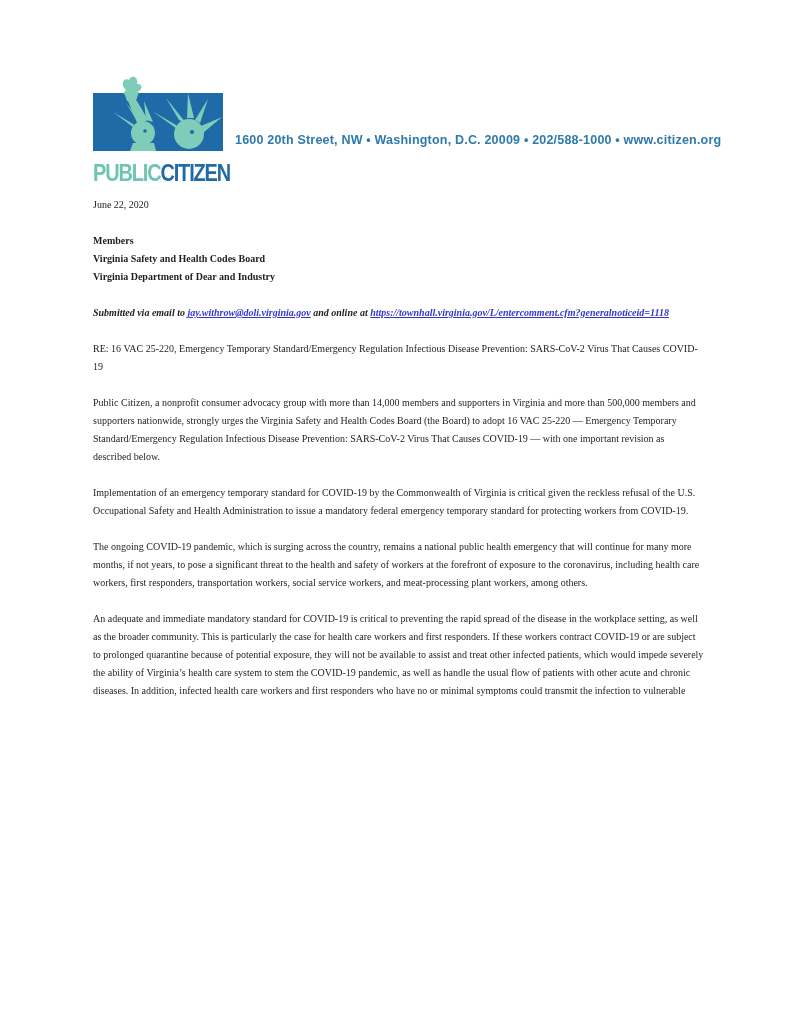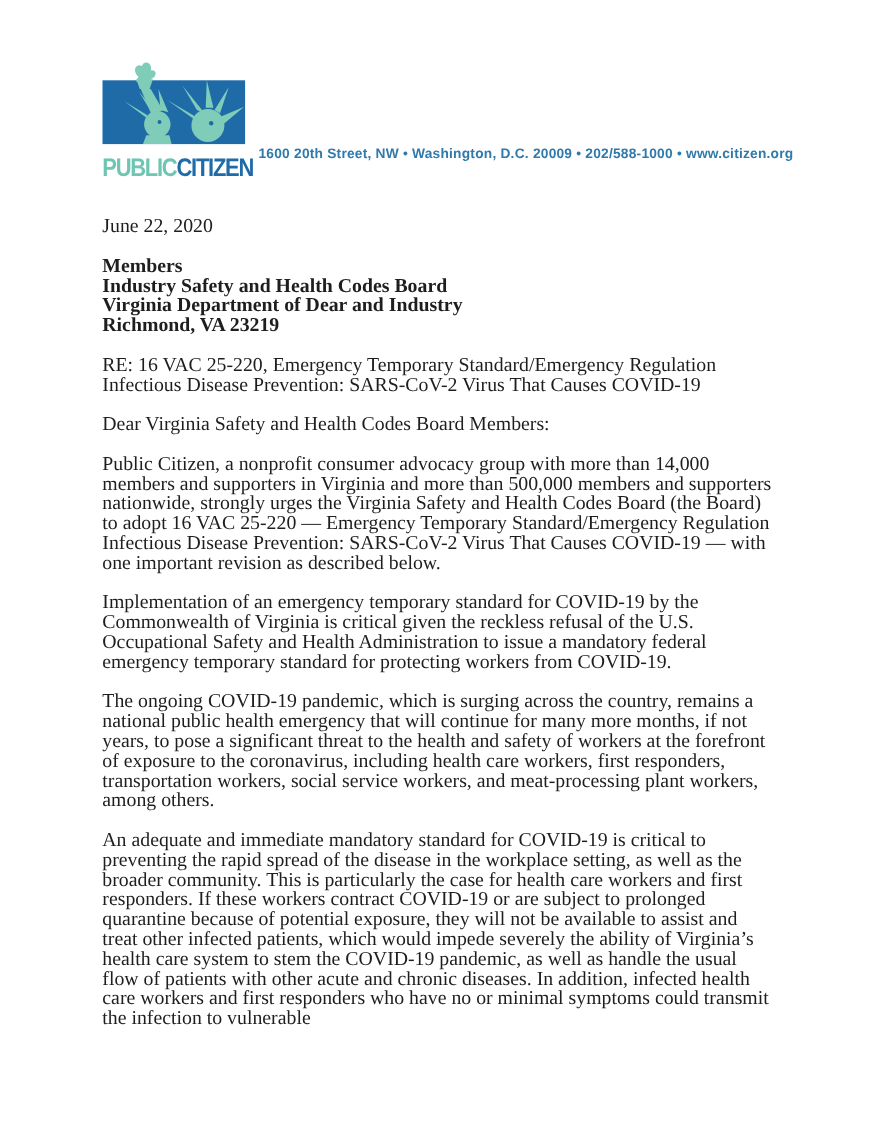--- a/index.html
+++ b/index.html
@@ -6,21 +6,21 @@
   .page {
     position: relative;
     width: 791px;
     height: 1024px;
     background: #ffffff;
     overflow: hidden;
     font-family: "Liberation Serif", serif;
   }
 
   
-  .logo { position: absolute; left: 93px; top: 56px; width: 140px; }
+  .logo { position: absolute; left: 93px; top: 76px; width: 140px; }
   .logo svg { display: block; }
   .logo-words {
     margin-top: 4px;
     font-family: "Liberation Sans", sans-serif;
     font-weight: 700;
     font-size: 21px;
     letter-spacing: -1.2px;
     white-space: nowrap;
     transform: scale(0.95, 1.1);
     transform-origin: left top;
@@ -39,21 +39,21 @@
     color: #2e7aac;
     white-space: nowrap;
   }
 
   
   .content {
     position: absolute;
     left: 93px;
     top: 196px;
     width: 612px;
-    font-size: 18px;
+    font-size: 10px;
     line-height: 18px;
     color: #1e1e1e;
   }
   .blk { margin: 0 0 18px 0; }
   .recipient div { margin: 0; font-weight: bold; }
   .submission { font-style: italic; font-weight: 700; }
   .link {
     color: #3636cc;
     text-decoration: underline;
     font-style: italic;
@@ -100,29 +100,28 @@
     </div>
     <div class="addr-line">1600 20th Street, NW • Washington, D.C. 20009 • 202/588-1000 • www.citizen.org</div>
   </header>
 
   <main class="content">
 
     <div class="blk">June 22, 2020</div>
 
     <div class="blk recipient">
       <div>Members</div>
-      <div>Industry Safety and Health Codes Board</div>
+      <div>Virginia Safety and Health Codes Board</div>
       <div>Virginia Department of Dear and Industry</div>
-      <div>Richmond, VA 23219</div>
     </div>
 
+    <div class="blk submission"><span>Submitted via email to </span><a class="link">jay.withrow@doli.virginia.gov</a><span> and online at </span><a class="link">https://townhall.virginia.gov/L/entercomment.cfm?generalnoticeid=1118</a></div>
 
     <div class="blk subject">RE: 16 VAC 25-220, Emergency Temporary Standard/Emergency Regulation Infectious Disease Prevention: SARS-CoV-2 Virus That Causes COVID-19</div>
 
-    <div class="blk">Dear Virginia Safety and Health Codes Board Members:</div>
 
     <p>Public Citizen, a nonprofit consumer advocacy group with more than 14,000 members and supporters in Virginia and more than 500,000 members and supporters nationwide, strongly urges the Virginia Safety and Health Codes Board (the Board) to adopt 16 VAC 25-220 — Emergency Temporary Standard/Emergency Regulation Infectious Disease Prevention: SARS-CoV-2 Virus That Causes COVID-19 — with one important revision as described below.</p>
     <p>Implementation of an emergency temporary standard for COVID-19 by the Commonwealth of Virginia is critical given the reckless refusal of the U.S. Occupational Safety and Health Administration to issue a mandatory federal emergency temporary standard for protecting workers from COVID-19.</p>
     <p>The ongoing COVID-19 pandemic, which is surging across the country, remains a national public health emergency that will continue for many more months, if not years, to pose a significant threat to the health and safety of workers at the forefront of exposure to the coronavirus, including health care workers, first responders, transportation workers, social service workers, and meat-processing plant workers, among others.</p>
     <p>An adequate and immediate mandatory standard for COVID-19 is critical to preventing the rapid spread of the disease in the workplace setting, as well as the broader community. This is particularly the case for health care workers and first responders. If these workers contract COVID-19 or are subject to prolonged quarantine because of potential exposure, they will not be available to assist and treat other infected patients, which would impede severely the ability of Virginia’s health care system to stem the COVID-19 pandemic, as well as handle the usual flow of patients with other acute and chronic diseases. In addition, infected health care workers and first responders who have no or minimal symptoms could transmit the infection to vulnerable</p>
 
   </main>
 </div>
 
 </body></html>

